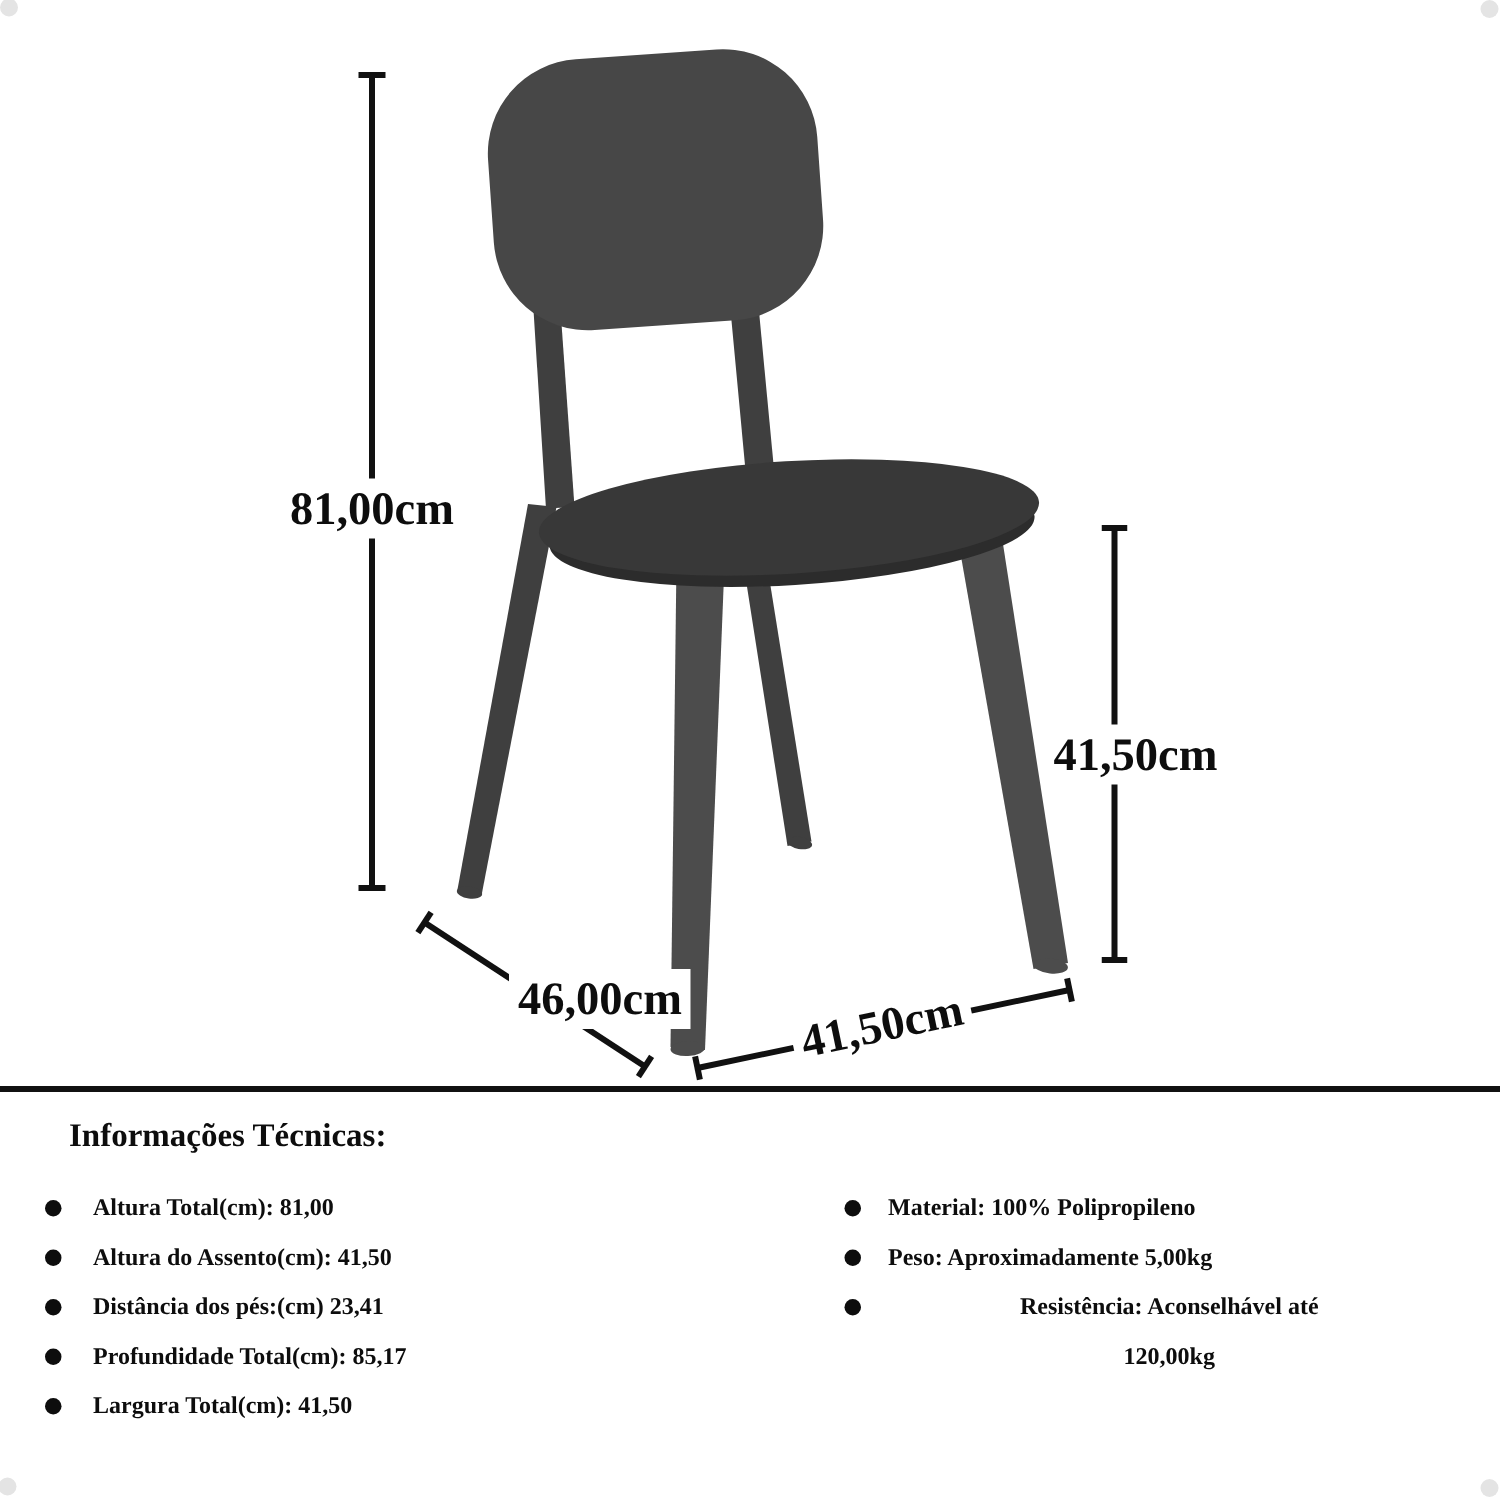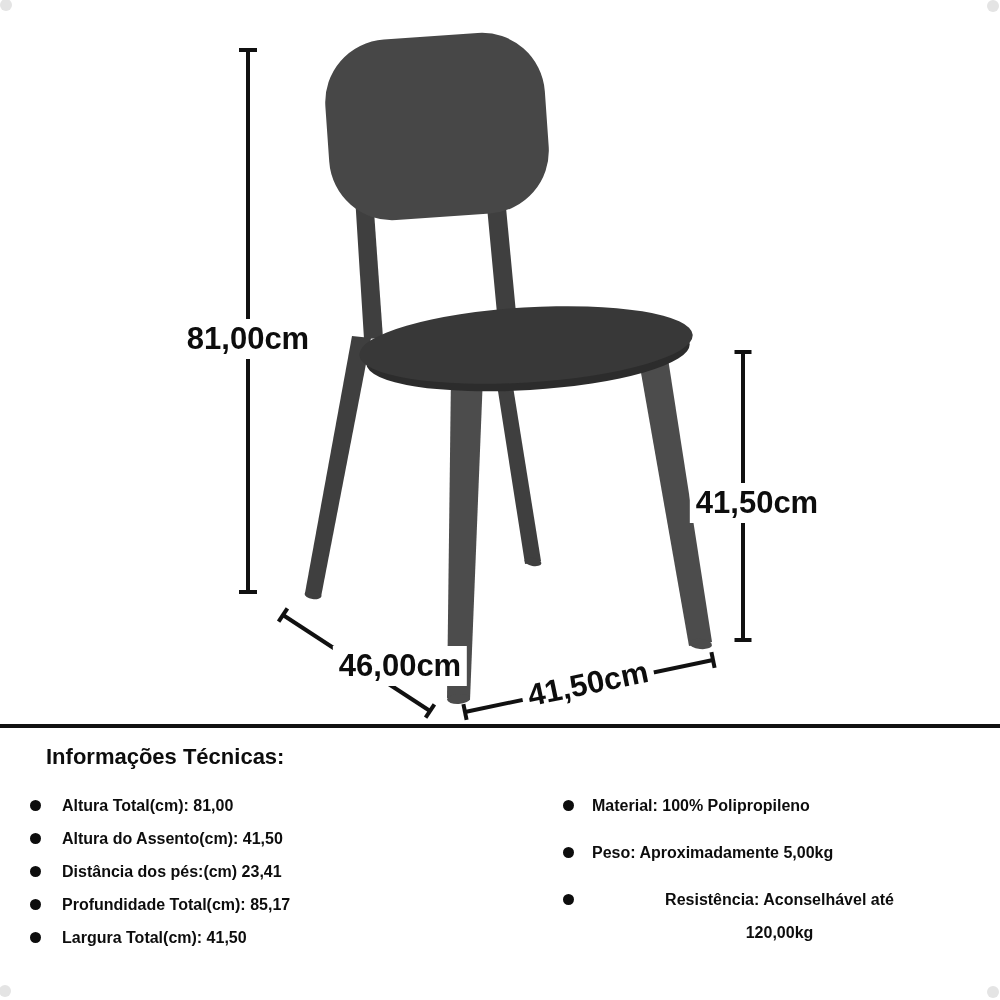--- a/index.html
+++ b/index.html
@@ -1,19 +1,19 @@
 <!DOCTYPE html>
 <html style="--background: #ffffff; --text: #0d0d0d; --line: #111111; --chair-body: #474747; --chair-seat: #383838; --chair-seat-edge: #2c2c2c; --chair-leg: #4c4c4c; --chair-leg-dark: #3f3f3f; --watermark: #e4e4e4;"><head>
 <meta charset="utf-8">
 <title></title>
 <style>
   html,body{margin:0;padding:0;background:#fff;}
   .stage{
     position:relative;width:1000px;height:1000px;background:var(--background,#ffffff);
-    font-family:Liberation Sans, sans-serif;font-weight:700;color:var(--text,#0d0d0d);
+    font-family:Liberation Serif, serif;font-weight:700;color:var(--text,#0d0d0d);
     overflow:hidden;
   }
   .chair-svg{position:absolute;left:0;top:0;}
   
   .chair-backrest{fill:var(--chair-body,#474747);}
   .chair-post{fill:var(--chair-leg-dark,#3f3f3f);}
   .chair-leg-rear{fill:var(--chair-leg-dark,#3f3f3f);}
   .chair-leg-front{fill:var(--chair-leg,#4c4c4c);}
   .chair-seat-edge{fill:var(--chair-seat-edge,#2c2c2c);}
   .chair-seat{fill:var(--chair-seat,#383838);}
@@ -23,21 +23,21 @@
     position:absolute;font-size:31px;line-height:38px;white-space:nowrap;
     background:var(--background,#ffffff);padding:1px 6px;
     transform:translate(-50%,-50%);
   }
   .dim-label.rotated{transform:translate(-50%,-50%) rotate(-11.8deg);}
   
   .divider{position:absolute;left:0;top:724px;width:1000px;height:4px;background:var(--line,#111111);}
   .tech-title{position:absolute;left:46px;top:739px;font-size:22px;line-height:36px;white-space:nowrap;}
   .spec-col{position:absolute;display:flex;flex-direction:column;}
   .spec-col.left{left:30px;top:789px;}
-  .spec-col.right{left:563px;top:789px;gap:14px;}
+  .spec-col.right{left:563px;top:789px;}
   .spec-row{display:flex;align-items:flex-start;}
   .bullet{width:11px;height:11px;border-radius:50%;background:var(--text,#0d0d0d);margin-top:11px;flex:none;}
   .spec-col.left .bullet{margin-right:21px;}
   .spec-col.right .bullet{margin-right:18px;}
   .spec-text{font-size:16px;line-height:33px;white-space:nowrap;}
   .spec-col.right .spec-text{width:375px;}
   .spec-text .line{display:block;}
   .spec-text.centered{text-align:center;white-space:normal;}
   
   .corner-dot{position:absolute;width:12px;height:12px;border-radius:50%;background:var(--watermark,#e4e4e4);}

